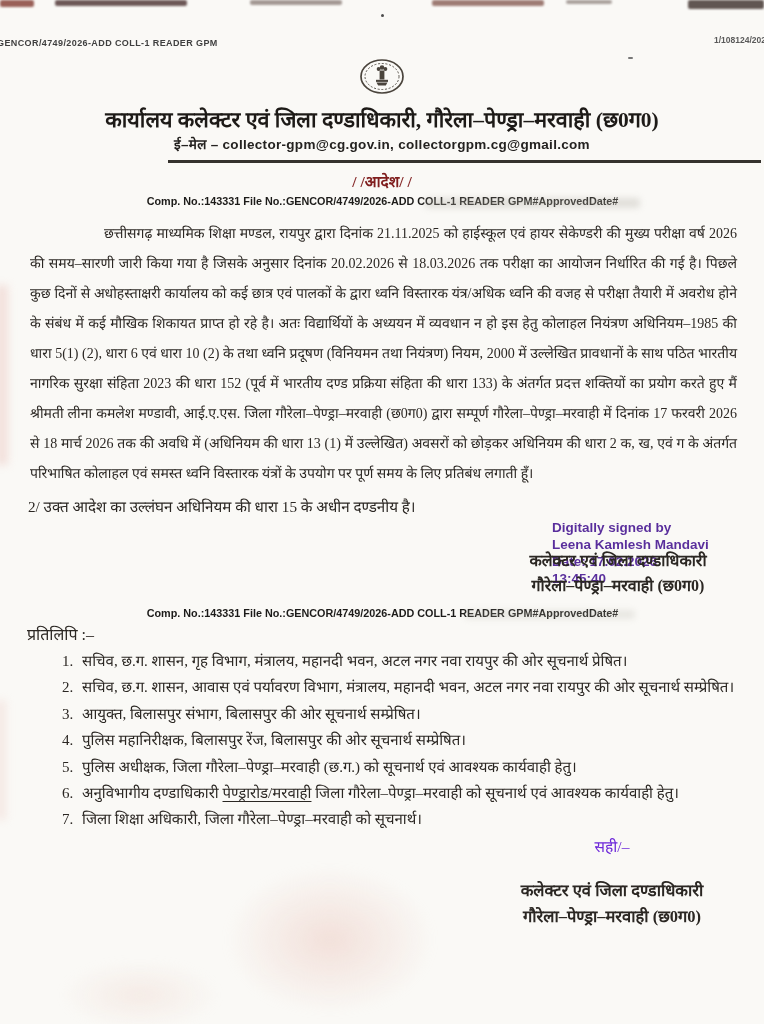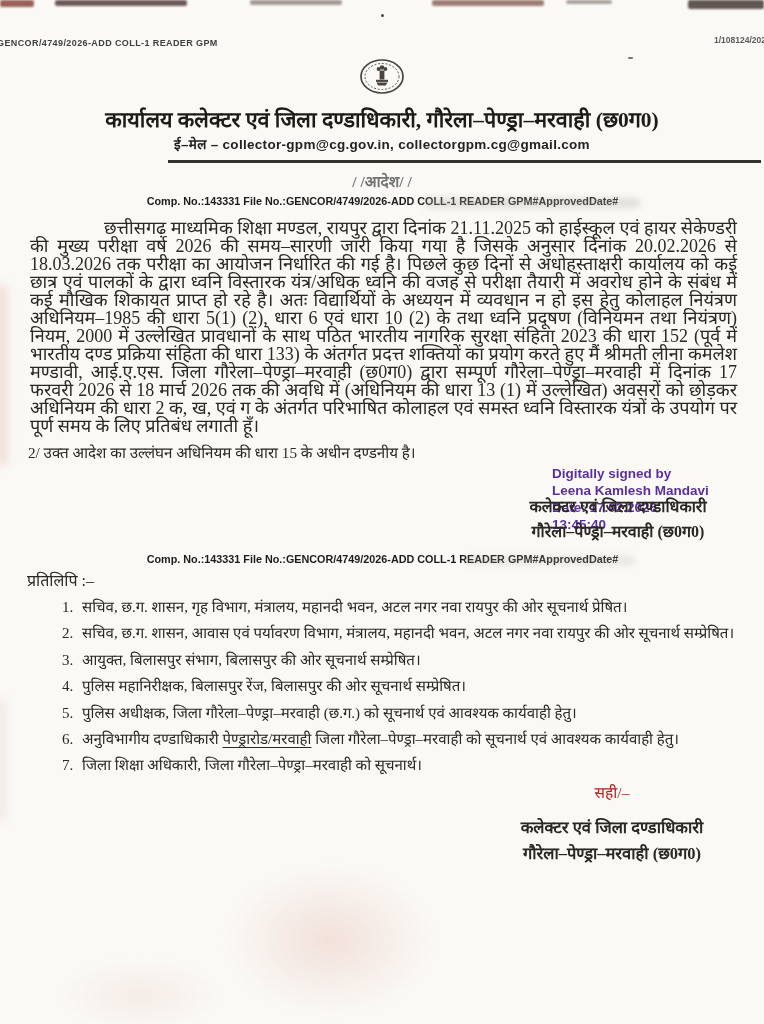--- a/index.html
+++ b/index.html
@@ -45,29 +45,29 @@
   .letterhead { padding-top: 58px; text-align: center; }
   .emblem { width: 46px; height: 37px; display: inline-block; }
   .lh-title { font-size: 21.5px; font-weight: 700; color: #1d1a17; margin-top: 5px; }
   .lh-phone { font-size: 11.5px; font-weight: 700; color: #2a2723; margin-top: 4px; }
   .lh-email { font-family: "Liberation Sans", "DejaVu Sans", sans-serif;
     font-size: 13.5px; font-weight: 700; color: #242220; margin-top: 2px; letter-spacing: .3px; }
   .rule { margin: 7px 3px 0 168px; height: 3px;
     border-top: 2px solid #35322d; border-bottom: 1px solid #35322d; }
 
   
-  .order-heading { text-align: center; font-size: 15.5px; font-weight: 700; color: #737373; margin-top: 7px; }
+  .order-heading { text-align: center; font-size: 15.5px; font-weight: 700; color: #7f1d1d; margin-top: 7px; }
   .comp-row { position: relative; display: flex; justify-content: center;
     margin: 3px 24px 0 25px;
     font-family: "Liberation Sans", "DejaVu Sans", sans-serif;
     font-size: 10.8px; font-weight: 700; color: #1c1b19; }
   .comp-row .tag { font-weight: 700; }
 
   
-  .body-para { margin: 12px 27px 0 30px; font-size: 18px; line-height: 18px;
+  .body-para { margin: 12px 27px 0 30px; font-size: 14px; line-height: 30px;
     text-align: justify; text-indent: 74px; color: #2b2723; }
   .penalty-para { margin: 7px 27px 0 28px; font-size: 15.2px; line-height: 22px; color: #2b2723; }
 
   
   .sig-area { position: relative; height: 86px; }
   .digital-sig { position: absolute; left: 552px; top: 1px;
     font-family: Liberation Sans, sans-serif;
     font-size: 13.5px; font-weight: 600; color: #4c1d95; line-height: 17px; opacity: .92; }
   .sig-designation { position: absolute; right: 16px; top: 30px; width: 260px;
     text-align: center; font-size: 16px; font-weight: 600; color: #2b2723; line-height: 25px; }
@@ -75,21 +75,21 @@
   
   .copies-heading { margin: 4px 0 0 27px; font-size: 16px; color: #2b2723; }
   .copies { margin: 5px 28px 0 44px; }
   .copy-item { font-size: 15px; line-height: 23.4px; text-align: justify;
     padding-left: 42px; text-indent: -24px; margin-bottom: 3px; color: #2b2723; }
   .copy-item .num { display: inline-block; width: 20px; text-indent: 0; }
   .u { text-decoration: underline; text-underline-offset: 3px; }
 
   
   .footer-sig { width: 268px; margin: 2px 18px 0 auto; text-align: center; }
-  .footer-signed { font-size: 15.5px; color: #b91c1c; margin-bottom: 12px; }
+  .footer-signed { font-size: 15.5px; color: #6d28d9; margin-bottom: 21px; }
   .footer-desig { font-size: 16.5px; font-weight: 600; color: #2b2723; line-height: 26px; }
 </style>
 </head>
 <body>
 
 <div class="page">
 
   <div class="artifact a1"></div>
   <div class="artifact a2"></div>
   <div class="artifact a3"></div>

